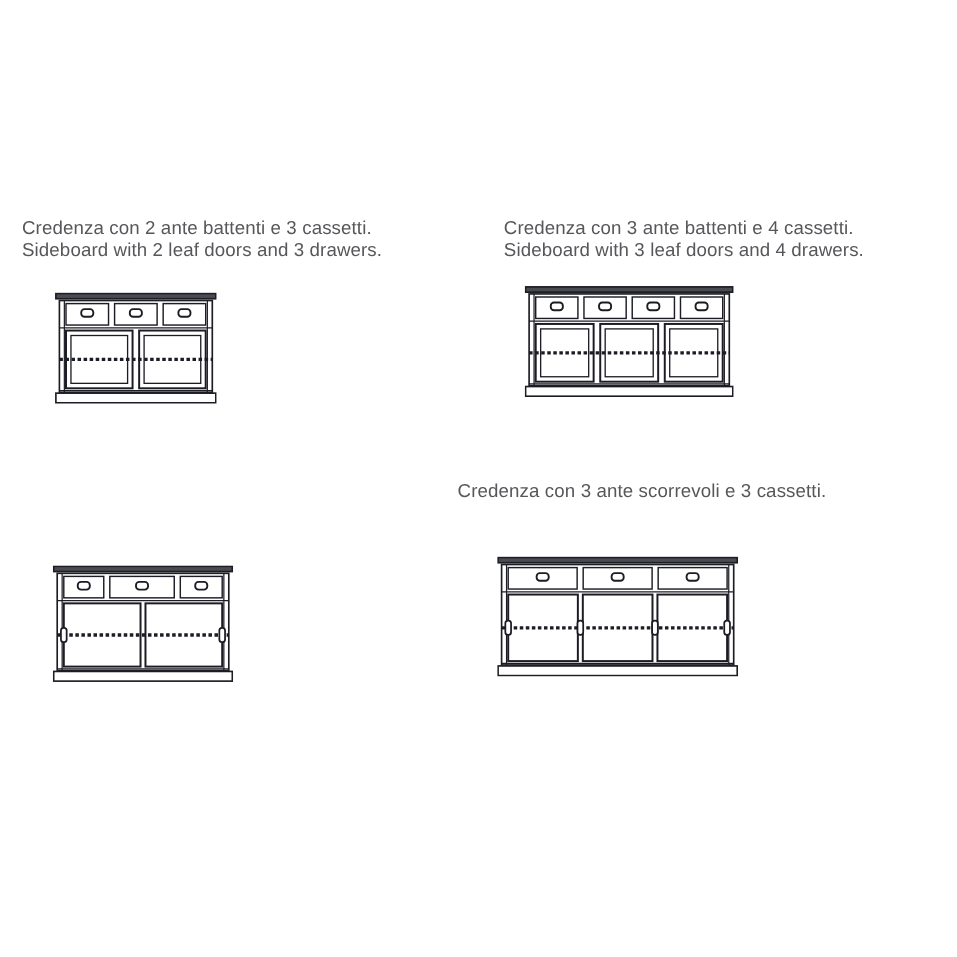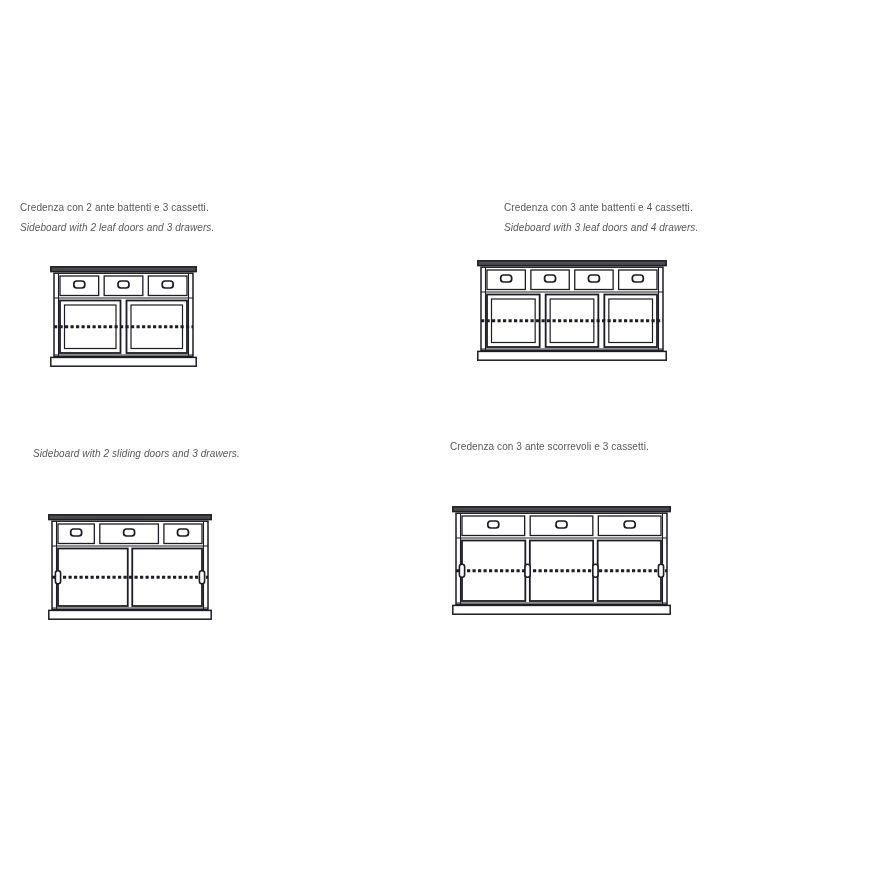--- a/index.html
+++ b/index.html
@@ -9,38 +9,38 @@
     font-family: "Liberation Sans", sans-serif;
   }
   .page {
     position: relative;
     width: 870px; height: 870px;
     background: #ffffff;
     overflow: hidden;
   }
   .caption {
     position: absolute;
-    font-size: 10px;
+    font-size: 17px;
     line-height: 20px;
     color: #57575b;
     letter-spacing: 0.1px;
     white-space: nowrap;
   }
-  .cap-en { font-style: italic; }
+  .cap-en { }
   .drawing { position: absolute; }
   .drawing svg { display: block; }
 
   
   .cap-0  { left: 20px;  top: 198px; }
   .draw-0 { left: 50px;  top: 266px; }
-  .cap-1  { left: 458px; top: 198px; margin-left: 46px; }
+  .cap-1  { left: 458px; top: 198px; }
   .draw-1 { left: 477px; top: 260px; }
   .cap-2  { left: 33px;  top: 444px; }
   .draw-2 { left: 48px;  top: 514px; }
-  .cap-3  { left: 450px; top: 437px; }
+  .cap-3  { left: 416px; top: 437px; }
   .draw-3 { left: 452px; top: 506px; }
 </style>
 </head>
 <body>
 
 <div class="page">
 
   <figure style="margin:0">
     <figcaption class="caption cap-0">
       <div class="cap-it">Credenza con 2 ante battenti e 3 cassetti.</div>
@@ -98,21 +98,20 @@
           <rect x="127.33333333333331" y="34.5" width="52.666666666666664" height="52.5" rx="0" fill="none" stroke="#1c1c24" stroke-width="1.8"></rect>
           <rect x="131.83333333333331" y="39" width="43.666666666666664" height="43.5" rx="0" fill="none" stroke="#1c1c24" stroke-width="1.2"></rect>
           <line x1="4" y1="60.75" x2="186" y2="60.75" stroke="#1c1c24" stroke-width="3" stroke-dasharray="3.2 2.3"></line>
           <line x1="4" y1="89" x2="186" y2="89" stroke="#1c1c24" stroke-width="1.1"></line>
         </svg>
       </div>
   </figure>
 
   <figure style="margin:0">
     <figcaption class="caption cap-2">
-      <div class="cap-en">Sideboard with 2 sliding doors and 3 drawers.</div>
     </figcaption>
     <div class="drawing draw-2">
         <svg width="164" height="106" viewBox="0 0 164 106" xmlns="http://www.w3.org/2000/svg">
           <rect x="0.8" y="0.8" width="162.4" height="4.8" rx="0" fill="#4a4a51" stroke="#1c1c24" stroke-width="1.5"></rect>
           <rect x="0.8" y="96.4" width="162.4" height="8.8" rx="0" fill="#ffffff" stroke="#1c1c24" stroke-width="1.5"></rect>
           <rect x="4" y="7.2" width="156" height="88.3" rx="0" fill="none" stroke="#1c1c24" stroke-width="1.5"></rect>
           <line x1="8.5" y1="7.2" x2="8.5" y2="95.5" stroke="#1c1c24" stroke-width="1.1"></line>
           <line x1="155.5" y1="7.2" x2="155.5" y2="95.5" stroke="#1c1c24" stroke-width="1.1"></line>
           <rect x="10" y="10" width="36.32599118942731" height="19.5" rx="0" fill="none" stroke="#1c1c24" stroke-width="1.3"></rect>
           <rect x="22.662995594713657" y="15" width="11" height="7" rx="3" fill="#ffffff" stroke="#1c1c24" stroke-width="1.7"></rect>

